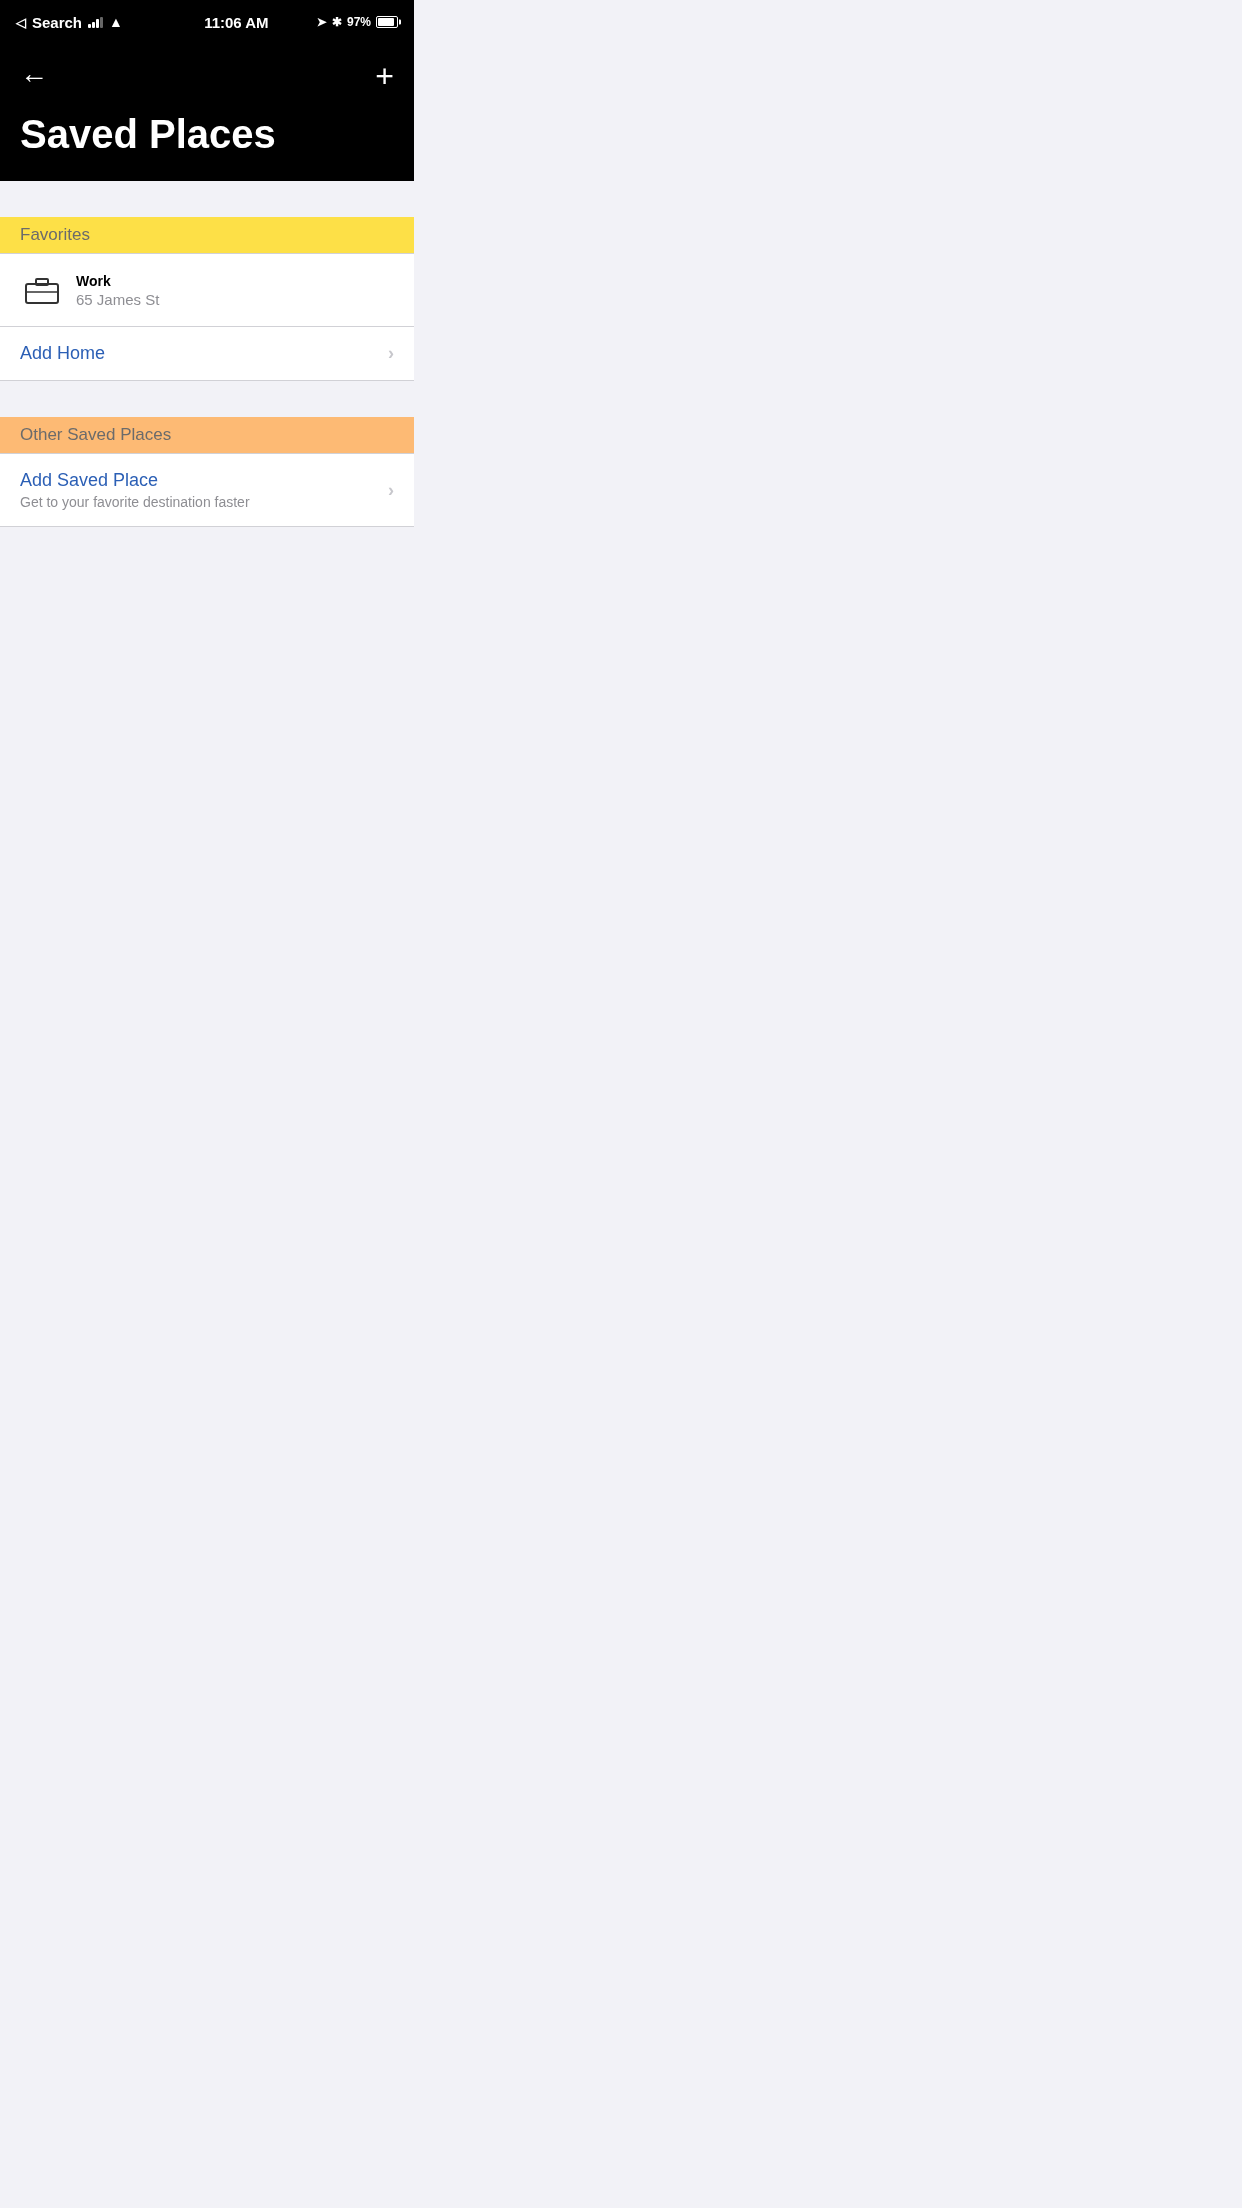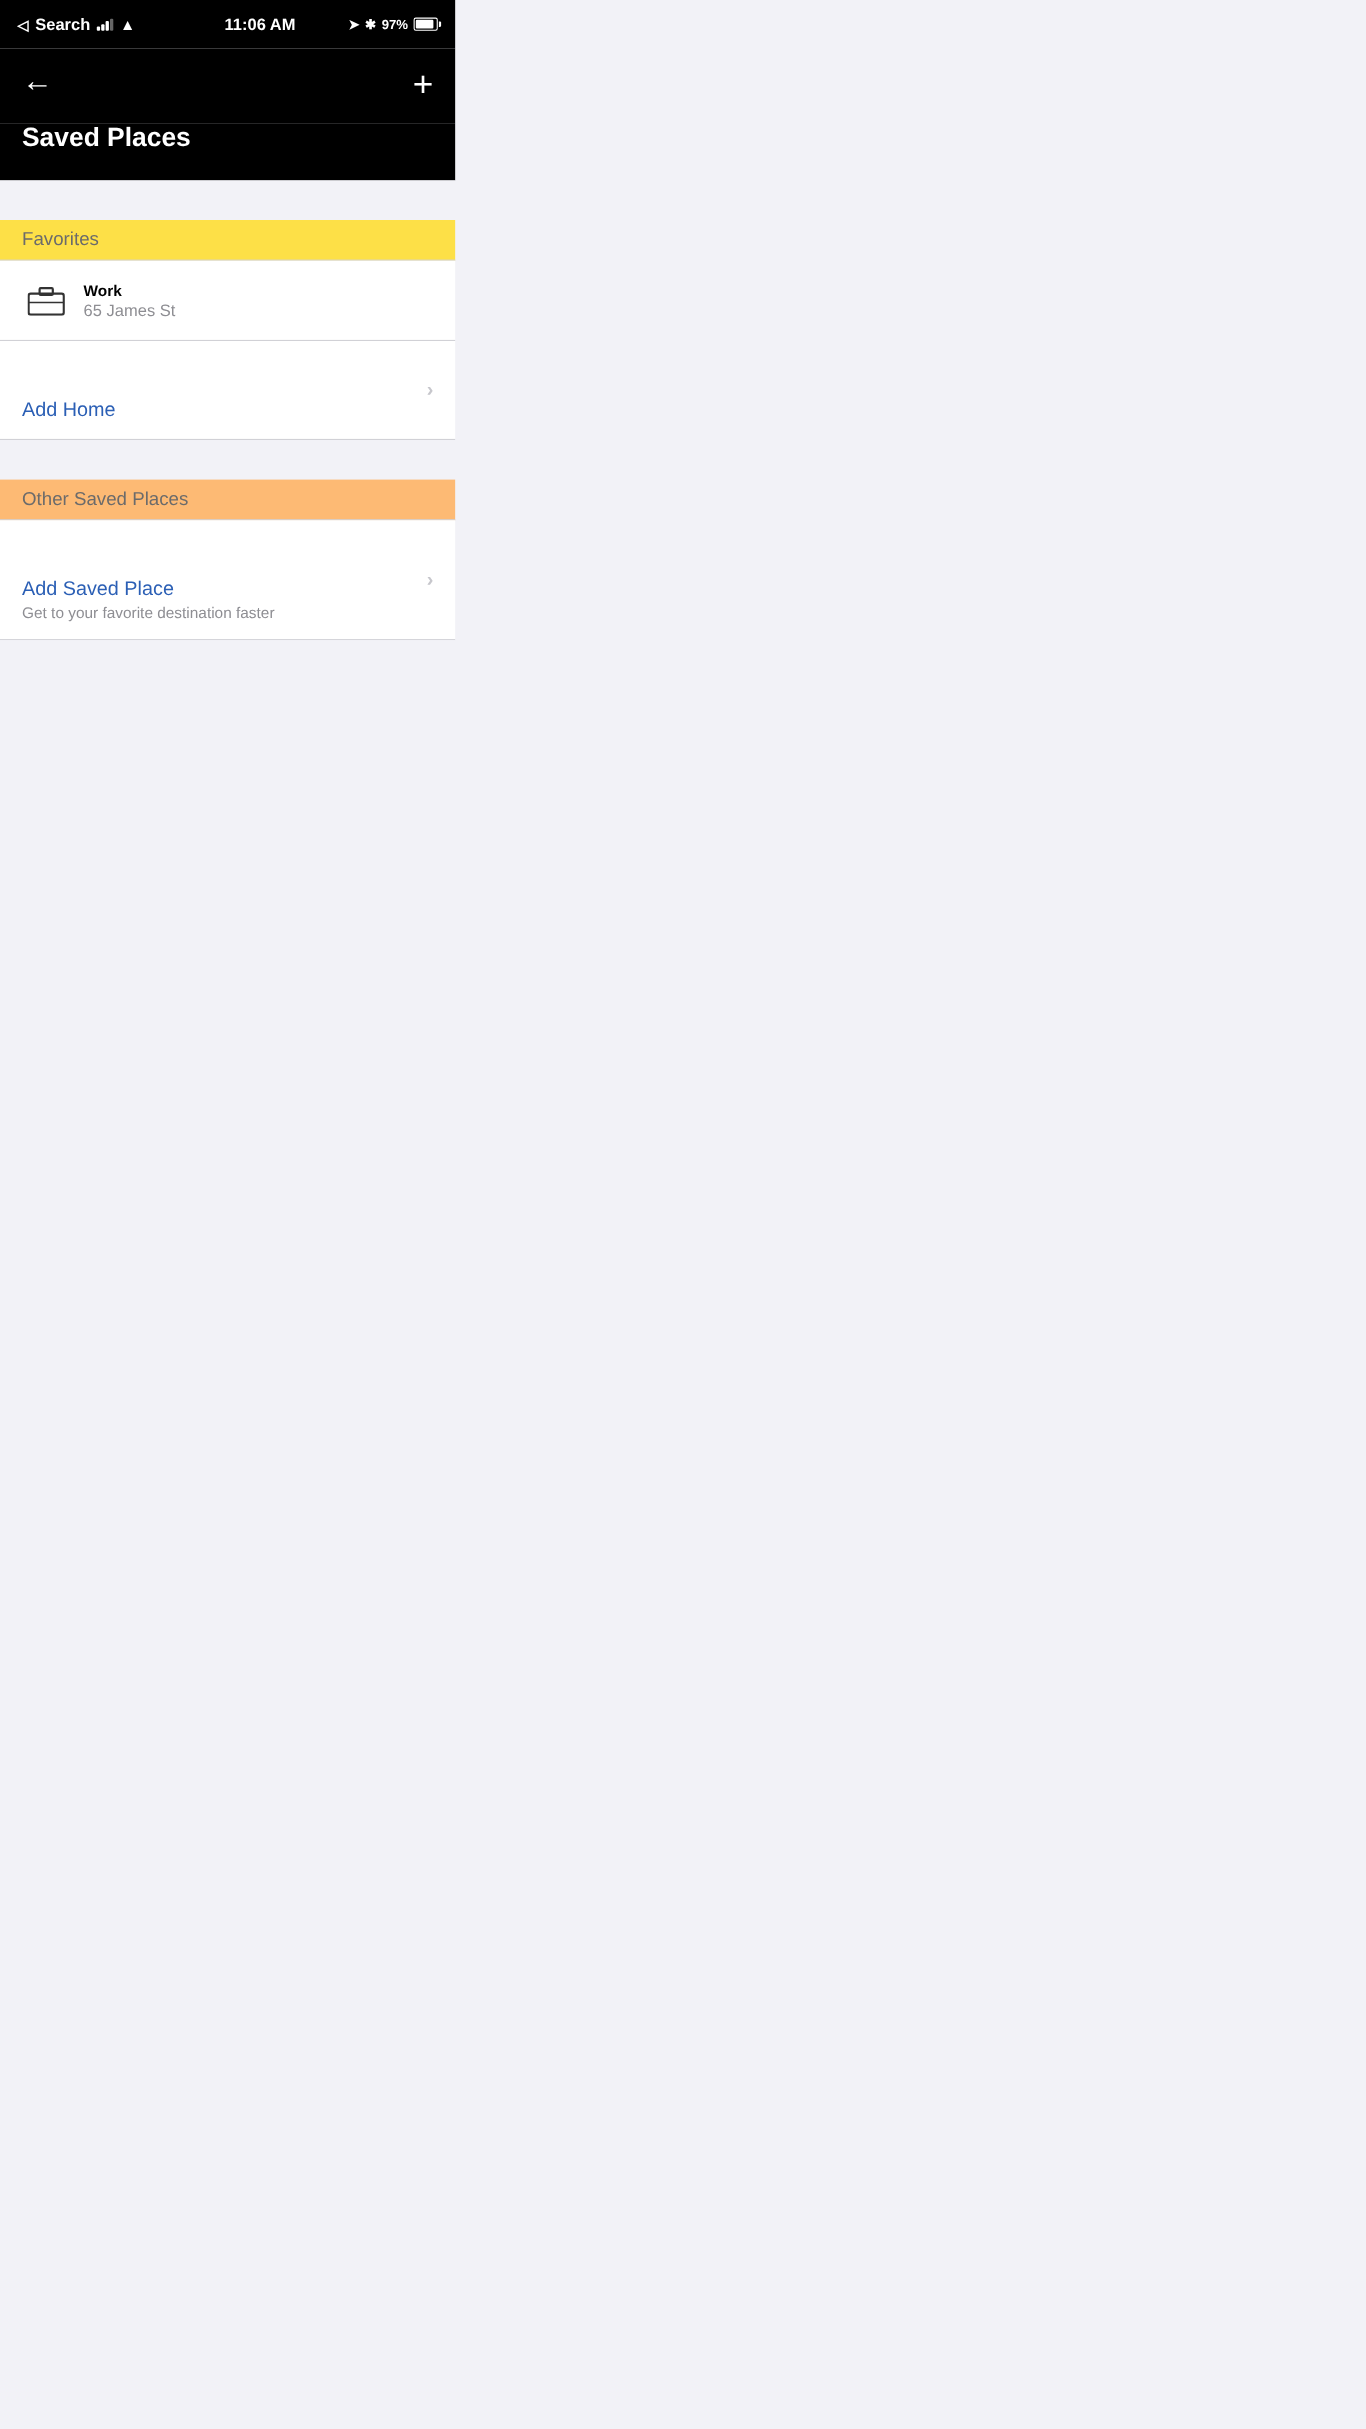--- a/index.html
+++ b/index.html
@@ -119,21 +119,21 @@
       margin-top: 4px;
     }
 
     
     .page-title-row {
       background: #000;
       padding: 0 20px 24px 20px;
     }
 
     .page-title-text {
-      font-size: 24px;
+      font-size: 40px;
       font-weight: 700;
       color: #fff;
     }
 
     
     .section-gap {
       height: 36px;
       background: #f2f2f7;
     }
 
@@ -192,21 +192,20 @@
     .action-item {
       background: #fff;
       display: flex;
       align-items: center;
       padding: 16px 20px;
       border-bottom: 1px solid #d1d1d6;
     }
 
     .action-item-content {
       flex: 1;
-      margin-top: 36px;
     }
 
     .action-item-title {
       font-size: 18px;
       font-weight: 500;
       color: #2b5fb5;
     }
 
     .action-item-subtitle {
       font-size: 14px;

